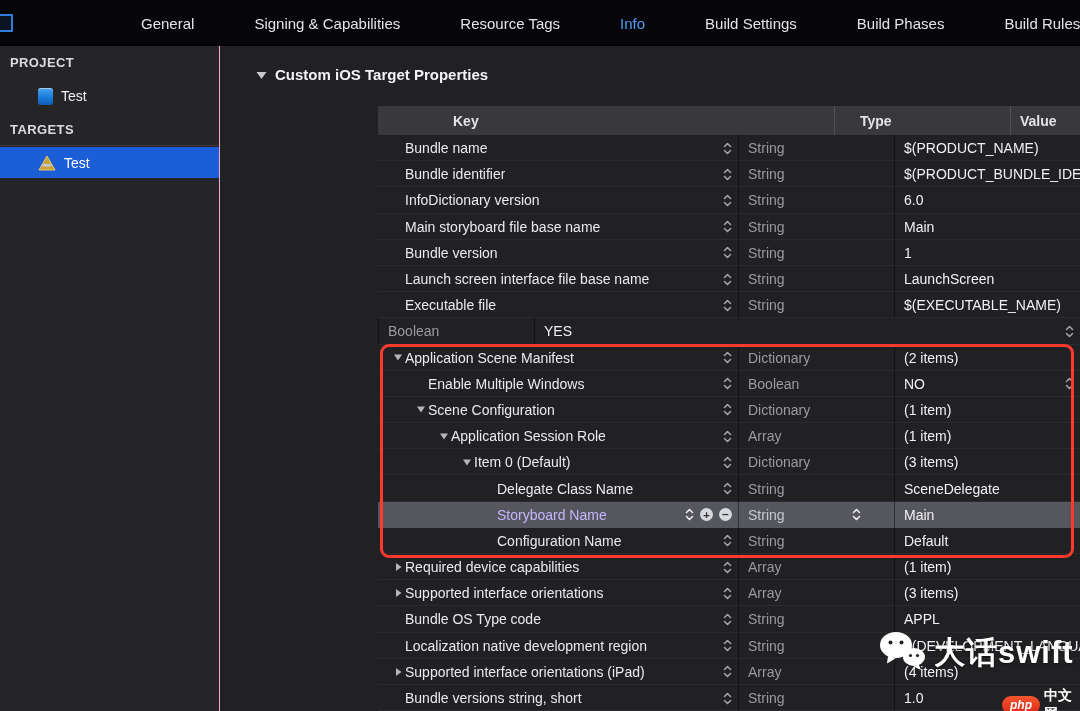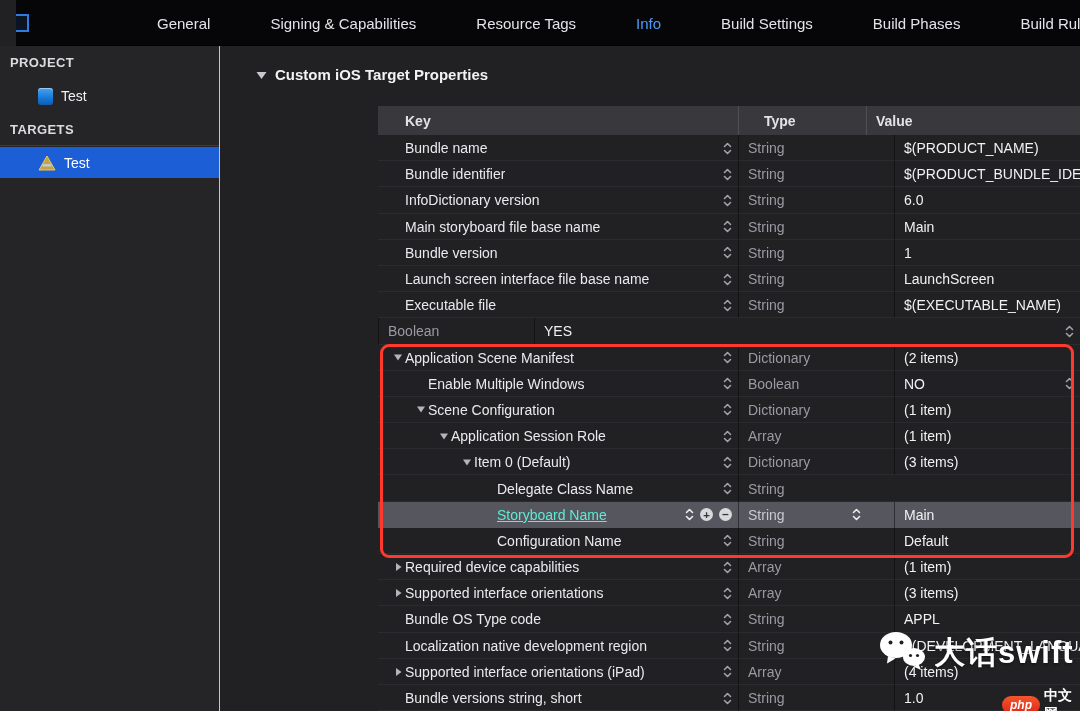--- a/index.html
+++ b/index.html
@@ -3,21 +3,21 @@
 <meta charset="utf-8">
 <style>
   * { margin:0; padding:0; box-sizing:border-box; }
   html,body { width:1080px; height:711px; background:#111; }
   .screen {
     position:relative; width:1080px; height:711px; overflow:hidden;
     background:#212124; color:#eaeaee;
     font-family:"Liberation Sans", sans-serif;
   }
   
-  .tab-bar { position:absolute; top:0; left:16px; right:0; height:46px; background:#060608; border-bottom:1px solid #000; z-index:3; }
+  .tab-bar { position:absolute; top:0; left:0; right:0; height:46px; background:#060608; border-bottom:1px solid #000; z-index:3; }
   .win-icon { position:absolute; left:0; top:14px; width:13px; height:18px; border:2px solid #2d7ce0; border-left:none; background:rgba(45,124,224,0.12); }
   .tabs { position:absolute; left:141px; top:0; height:46px; display:flex; gap:60px; align-items:center; white-space:nowrap; }
   .tab { font-size:15px; color:#e4e4e8; cursor:default; }
   .tab.active { color:#4f9cf8; }
   
   .sidebar { position:absolute; left:0; top:46px; width:220px; bottom:0; background:#252528; border-right:1px solid #f9a8d4; z-index:2; }
   .side-label { position:absolute; left:10px; font-size:13px; font-weight:700; color:#dcdce0; letter-spacing:0.4px; }
   .side-label.project { top:9px; }
   .side-label.targets { top:76px; }
   .side-item { position:absolute; left:0; right:0; height:26px; display:flex; align-items:center; gap:8px; padding-left:38px; font-size:14px; color:#f0f0f4; }
@@ -28,39 +28,39 @@
     background:linear-gradient(180deg,#4aa3f0 0%,#1778d8 60%,#0f5cb0 100%);
     box-shadow:inset 0 1px 0 rgba(255,255,255,0.45); }
   .target-icon { width:18px; height:16px; flex:none; display:flex; }
   
   .content { position:absolute; left:220px; top:46px; right:0; bottom:0; background:#212124; overflow:hidden; }
   .section-header { position:absolute; left:36px; top:20px; display:flex; align-items:center; gap:8px; font-size:15px; font-weight:700; color:#f2f2f5; z-index:1; }
   .section-header .tri { display:flex; color:#c8c8ce; }
   
   .ptable { position:absolute; left:158px; top:60px; right:0; bottom:-10px; display:flex; flex-direction:column; font-size:14px; }
   .thead { display:flex; height:29px; background:#39393d; align-items:stretch; font-weight:600; color:#e3e3e7; flex:none; }
-  .th { display:flex; align-items:center; }
+  .th { display:flex; align-items:center;margin-left:48px; }
   .th.key { width:360px; padding-left:27px; }
   .th.type { width:128px; padding-left:25px; border-left:1px solid #505054; }
   .th.value { flex:1; padding-left:9px; border-left:1px solid #505054; }
   .tbody { flex:1; }
   .trow { display:flex; height:26.2px; position:relative; }
   .trow::after { content:""; position:absolute; left:0; right:0; bottom:0; height:1px; background:rgba(140,140,150,0.10); pointer-events:none; }
   .trow.selected { background:#56565e; }
   .trow.selected::after { background:transparent; }
   .td { display:flex; align-items:center; min-width:0; }
   .td.key { width:360px; position:relative; padding-right:44px; }
   .trow.selected .td.key { padding-right:88px; }
   .td.type { width:128px; padding-left:9px; color:#9a9aa2; border-left:1px solid rgba(0,0,0,0.45); }
   .trow.selected .td.type { color:#c9c9d0; }
   .td.value { flex:1; padding-left:9px; border-left:1px solid rgba(0,0,0,0.45); overflow:hidden; color:#f1f1f4;margin-left:28px; }
   .disc { width:14px; flex:none; display:flex; align-items:center; justify-content:center; color:#b4b4bc; }
   .trow.selected .disc { color:#fff; }
   .klabel { white-space:nowrap; overflow:hidden; text-overflow:ellipsis; color:#eaeaee; }
-  .trow.selected .klabel { color:#5eead4;text-decoration:underline; }
+  .trow.selected .klabel { color:#c4b5fd; }
   .vlabel, .tlabel { white-space:nowrap;text-align:center; }
   .keyctrls { position:absolute; right:6px; top:0; height:100%; display:flex; align-items:center; gap:6px; }
   .stepper { color:#a0a0a8; display:flex; flex:none; }
   .trow.selected .stepper { color:#ebebf0; }
   .td.type .stepper { margin-left:auto; margin-right:5px; }
   .td.value .stepper { margin-left:auto; margin-right:6px; }
   .circle-btn { width:13px; height:13px; border-radius:50%; background:#d8d9dd; color:#35353b; font-size:11px; line-height:13px; text-align:center; font-weight:700; font-family:"DejaVu Sans Mono",monospace; flex:none; }
   
   .annotation { position:absolute; left:160px; top:298px; width:694px; height:214px; border:3px solid #ff392e; border-radius:9px; z-index:5; pointer-events:none; }
   
@@ -409,20 +409,23 @@
                   <svg width="9" height="15" viewBox="0 0 9 15">
                     <path d="M1.5 5.5 L4.5 2.5 L7.5 5.5" fill="none" stroke="currentColor" stroke-width="1.6" stroke-linecap="round" stroke-linejoin="round"></path>
                     <path d="M1.5 9.5 L4.5 12.5 L7.5 9.5" fill="none" stroke="currentColor" stroke-width="1.6" stroke-linecap="round" stroke-linejoin="round"></path>
                   </svg>
                 </span>
               </span>
             </div>
             <div class="td type">
               <span class="tlabel">String</span>
             </div>
+            <div class="td value">
+              <span class="vlabel">SceneDelegate</span>
+            </div>
           </div>
           <div class="trow selected">
             <div class="td key" style="padding-left:105px">
               <span class="disc"></span>
               <span class="klabel">Storyboard Name</span>
               <span class="keyctrls">
                 <span class="stepper">
                   <svg width="9" height="15" viewBox="0 0 9 15">
                     <path d="M1.5 5.5 L4.5 2.5 L7.5 5.5" fill="none" stroke="currentColor" stroke-width="1.6" stroke-linecap="round" stroke-linejoin="round"></path>
                     <path d="M1.5 9.5 L4.5 12.5 L7.5 9.5" fill="none" stroke="currentColor" stroke-width="1.6" stroke-linecap="round" stroke-linejoin="round"></path>

